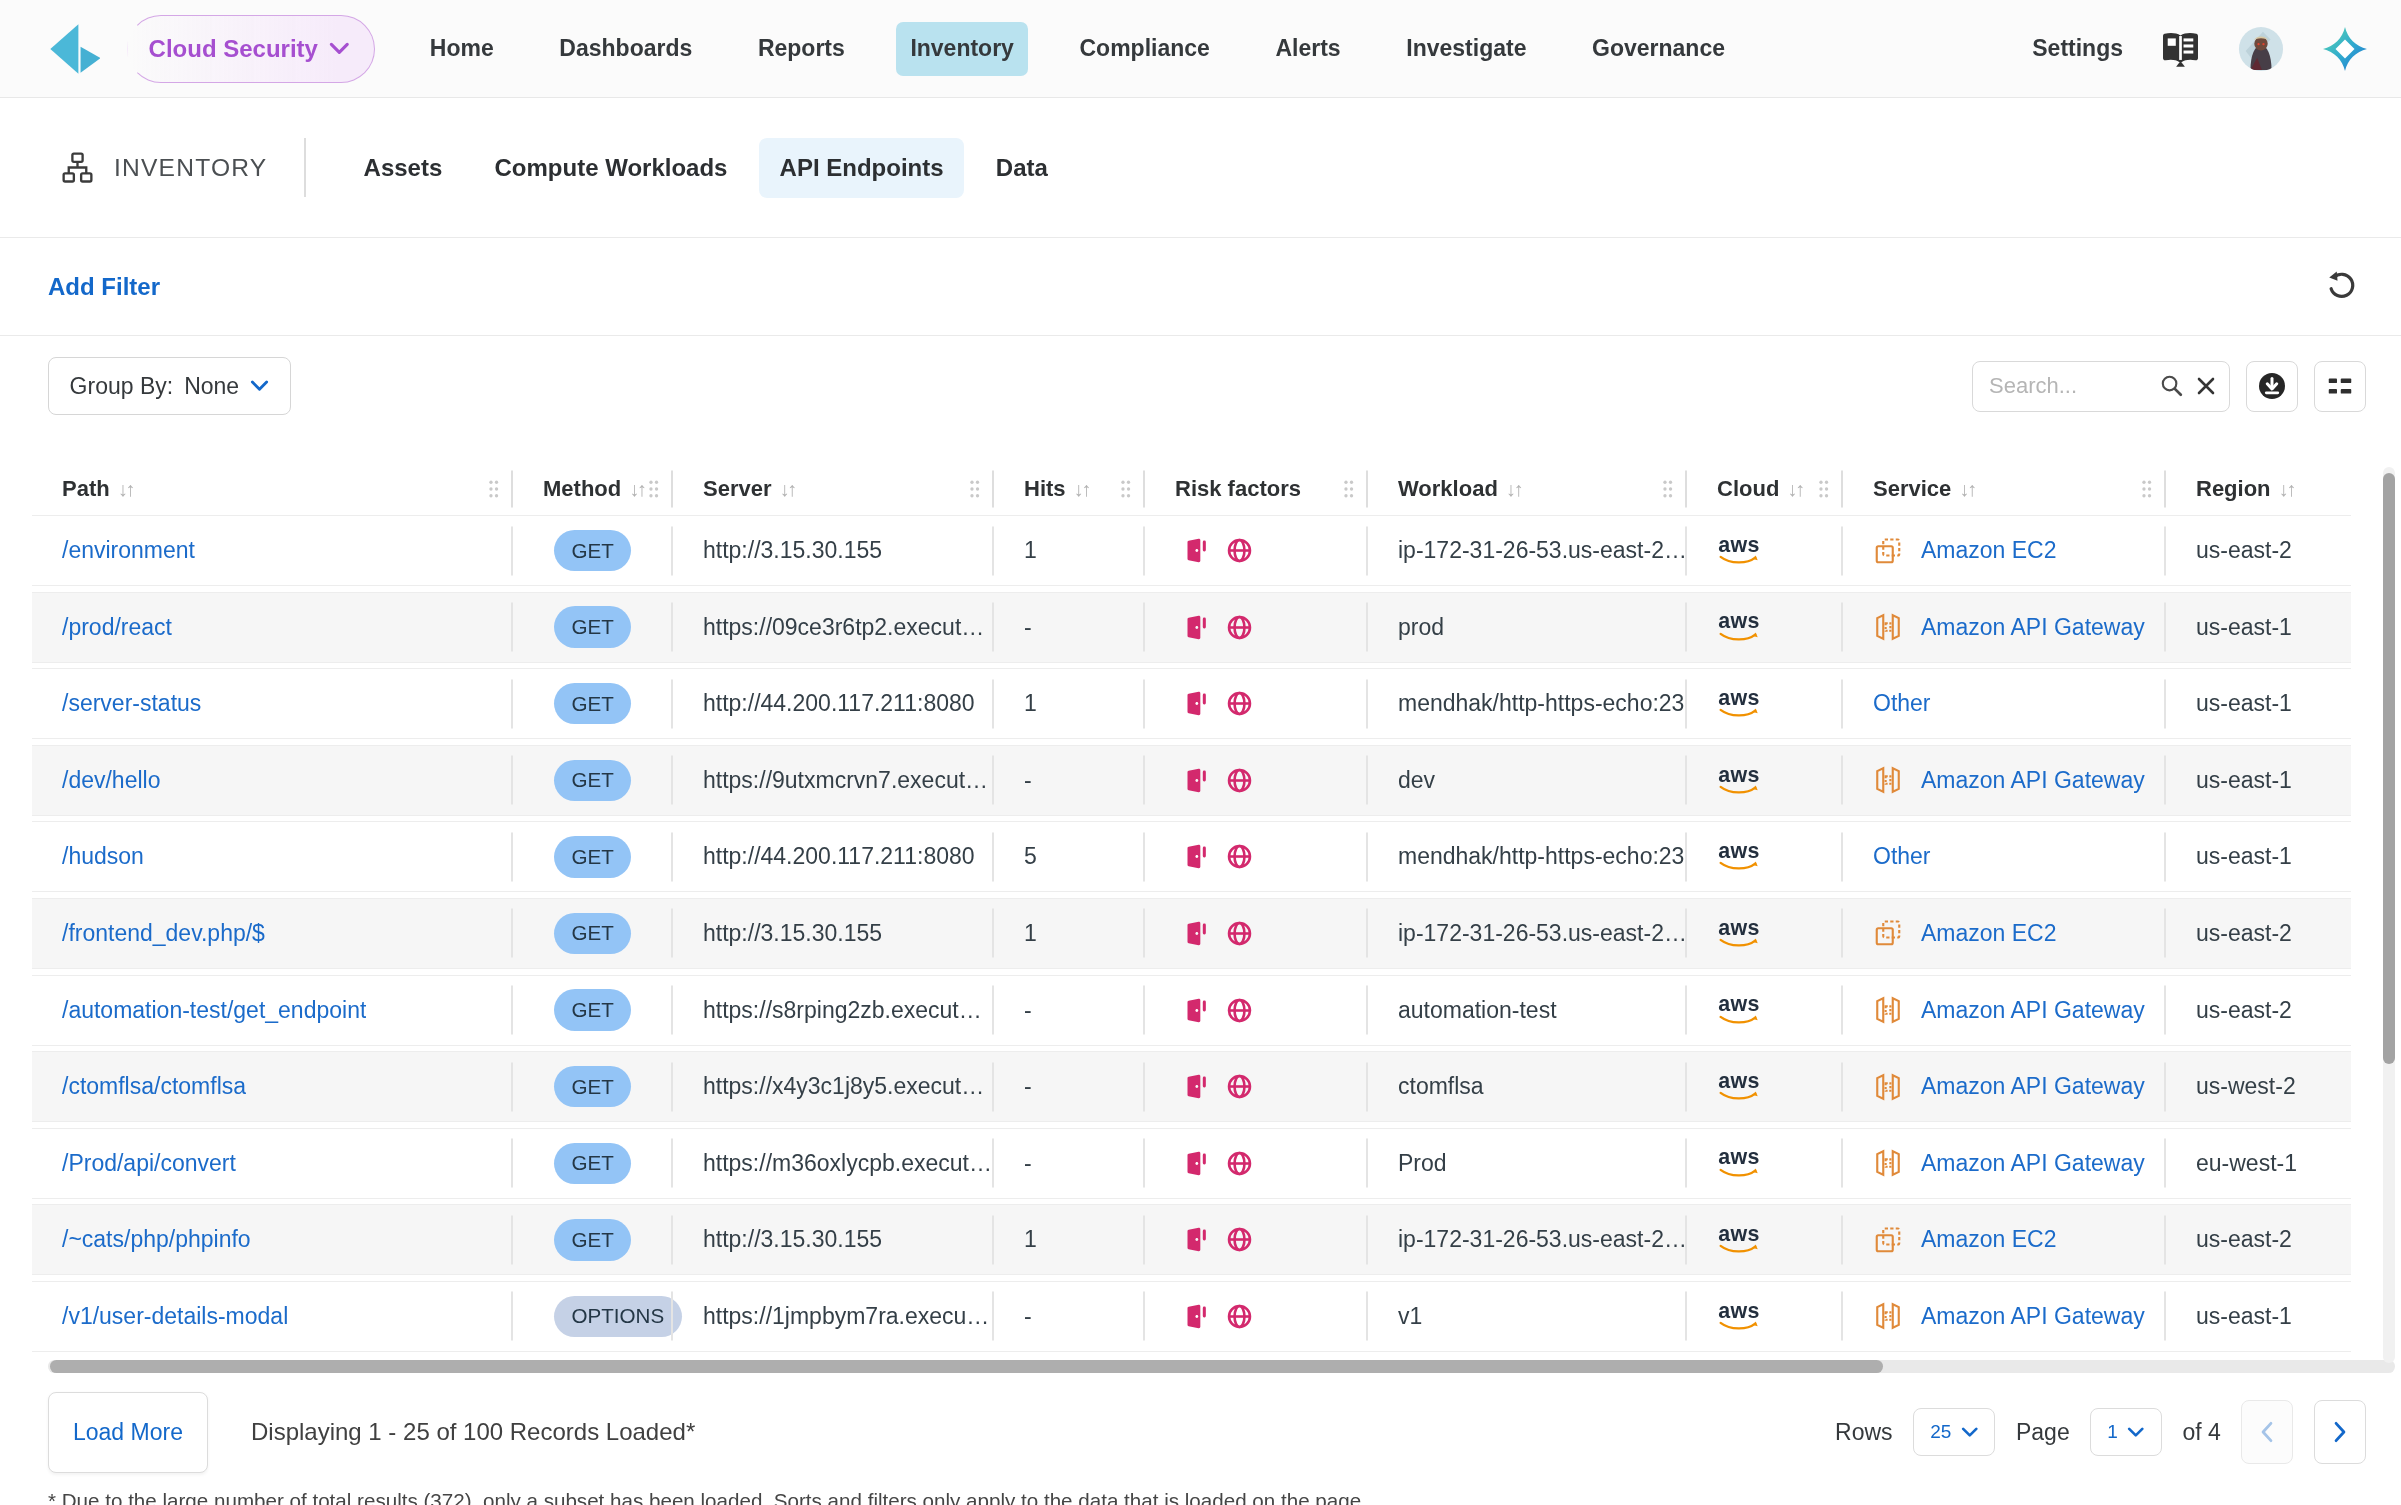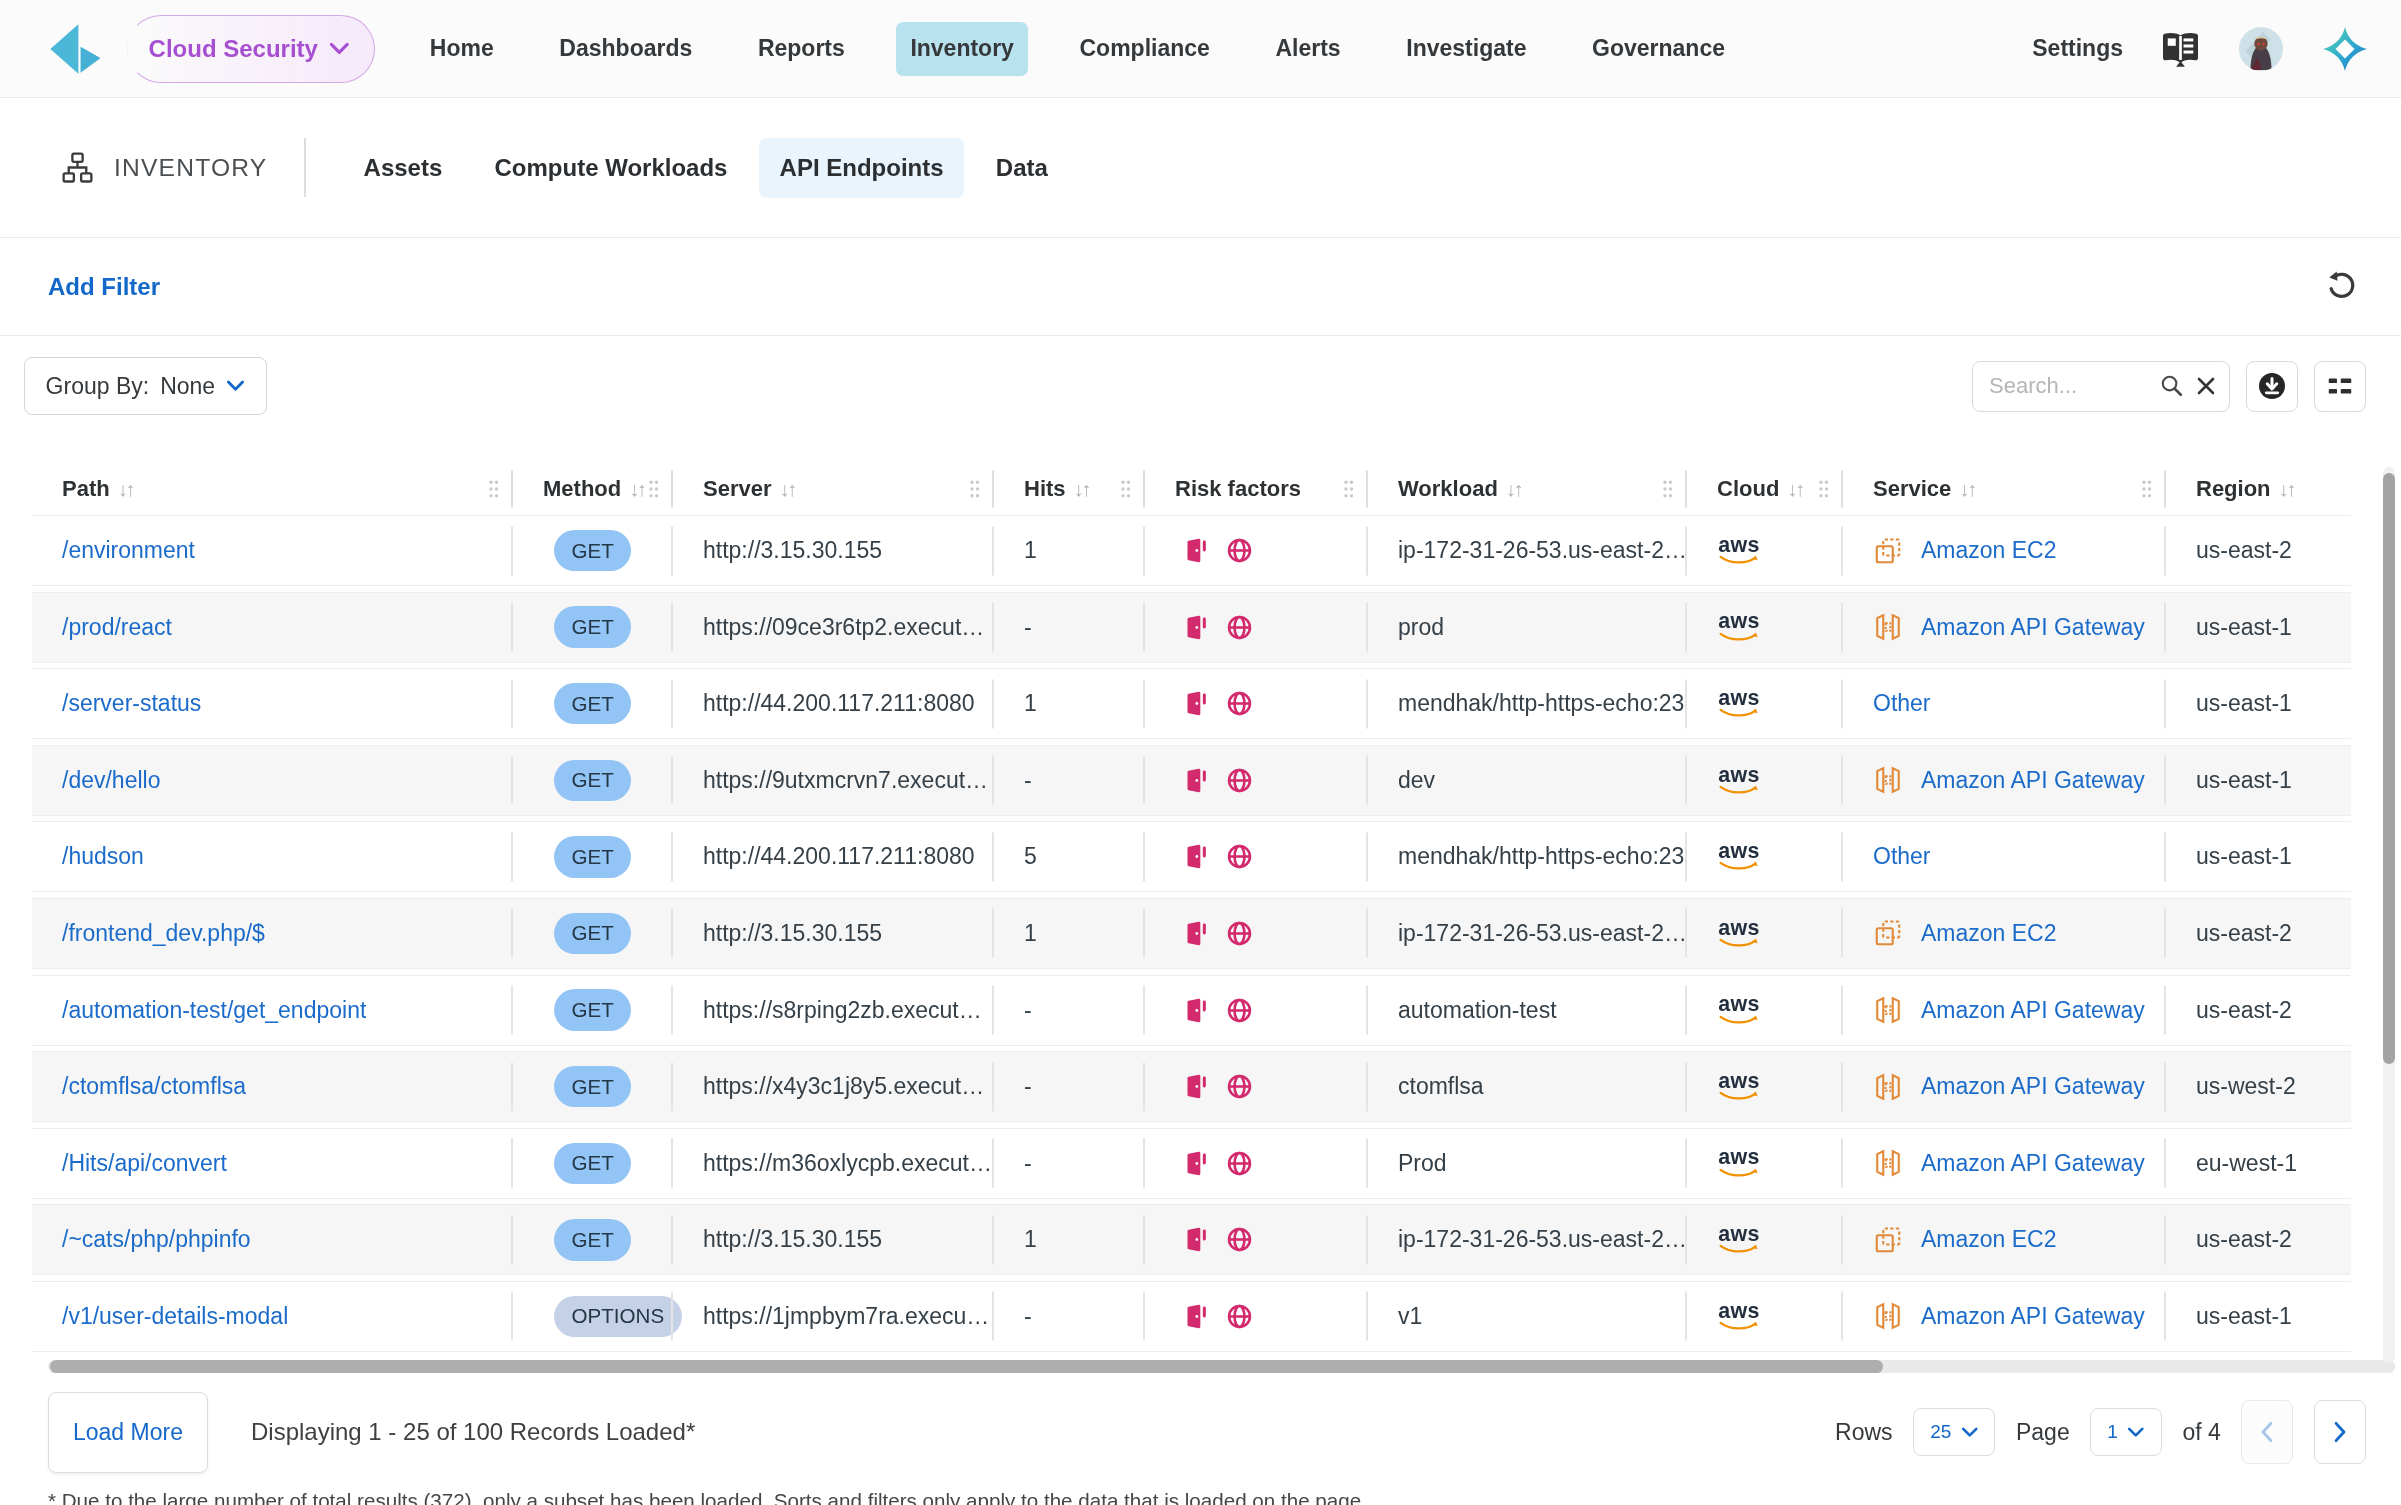--- a/index.html
+++ b/index.html
@@ -29,21 +29,21 @@
   .tabs { display:flex; align-items:center; gap:11px; }
   .tab { font-size:24px; font-weight:700; color:#2c2f32; padding:16px 20.6px; border-radius:8px; cursor:pointer; white-space:nowrap; }
   .tab.active { background:#e9f4fc; }
 
   
   .filter-row { height:98px; border-bottom:1.6px solid #eaeaea; display:flex; align-items:center; padding:0 44px 0 48px; }
   .add-filter { color:#1368ca; font-size:24px; font-weight:700; cursor:pointer; }
   .reset-btn { margin-left:auto; cursor:pointer; }
 
   
-  .toolbar { height:100px; display:flex; align-items:center; padding:0 35px 0 24px; }
+  .toolbar { height:100px; display:flex; align-items:center; padding:0 35px 0 48px; }
   .groupby { display:flex; align-items:center; gap:11px; border:1.6px solid #d6d6d6; border-radius:8px;
     padding:14.3px 20.6px; cursor:pointer; background:#fff; }
   .groupby .gb-label, .groupby .gb-value { font-size:23px; color:#35393c; }
   .toolbar-right { margin-left:auto; display:flex; align-items:center; gap:16px; }
   .searchbox { width:258px; height:51px; border:1.6px solid #d9d9d9; border-radius:8px; background:#fff;
     display:flex; align-items:center; padding:0 11px 0 16px; gap:9.5px;justify-content:flex-end; }
   .searchbox input { border:none; outline:none; flex:1; min-width:0; font-size:22px; color:#333;
     font-family:"Liberation Sans","DejaVu Sans",sans-serif; background:transparent; }
   .searchbox input::placeholder { color:#b5b5b5; }
   .sq-btn { width:52px; height:51px; border:1.6px solid #d9d9d9; border-radius:8px; background:#fff;
@@ -800,21 +800,21 @@
             </span>
             <a class="service-link">Amazon API Gateway</a>
           </span>
         </div>
         <div class="c">
           <span class="cell-text">us-west-2</span>
         </div>
       </div>
       <div class="trow">
         <div class="c">
-          <a class="path-link">/Hits/api/convert</a>
+          <a class="path-link">/Prod/api/convert</a>
         </div>
         <div class="c method">
           <span class="pill get">GET</span>
         </div>
         <div class="c">
           <span class="cell-text">https://m36oxlycpb.execute-a...</span>
         </div>
         <div class="c">
           <span class="cell-text">-</span>
         </div>

